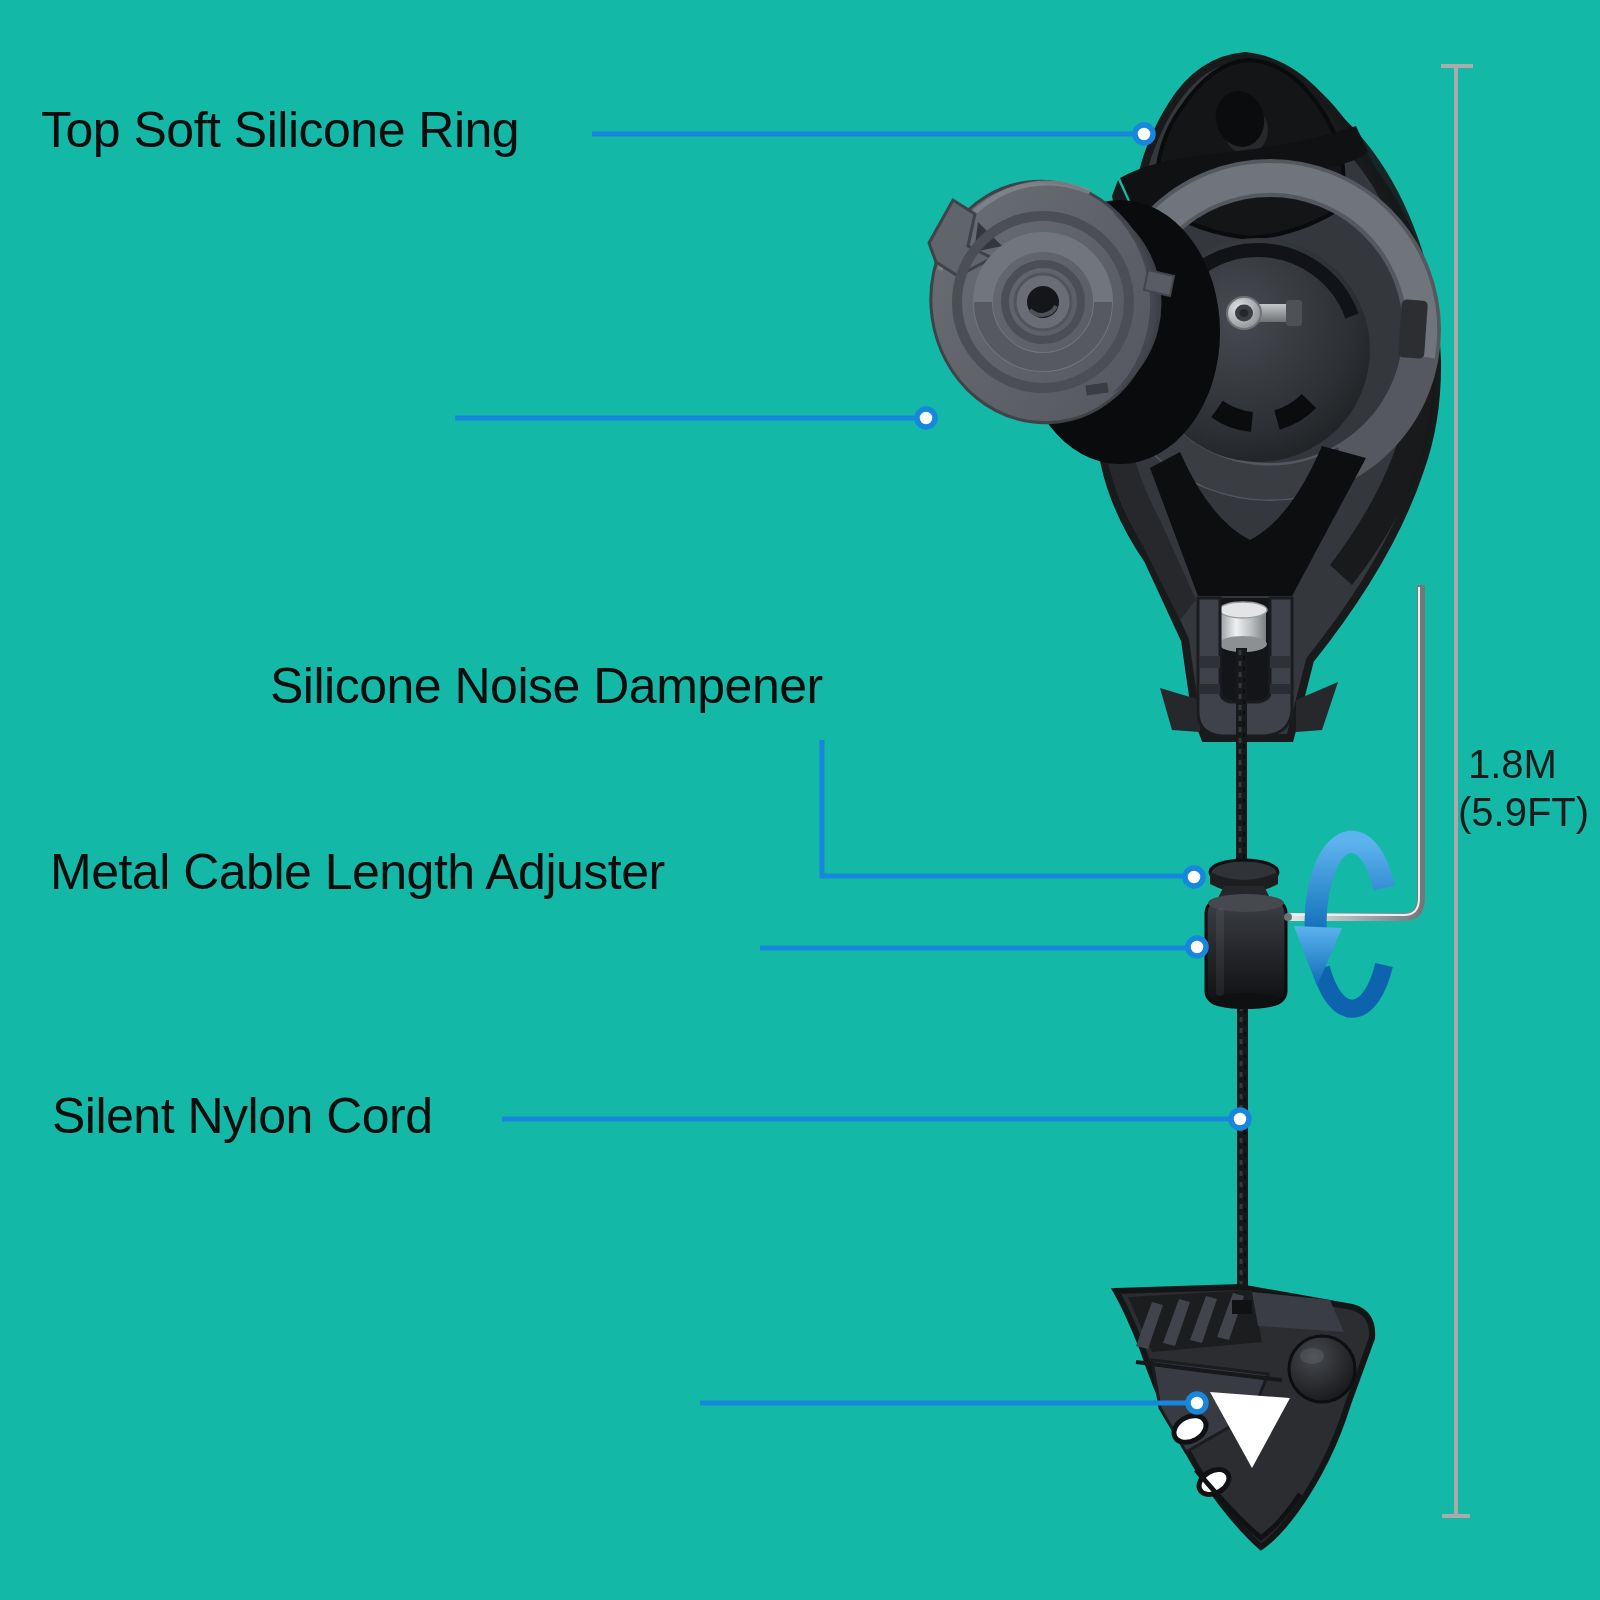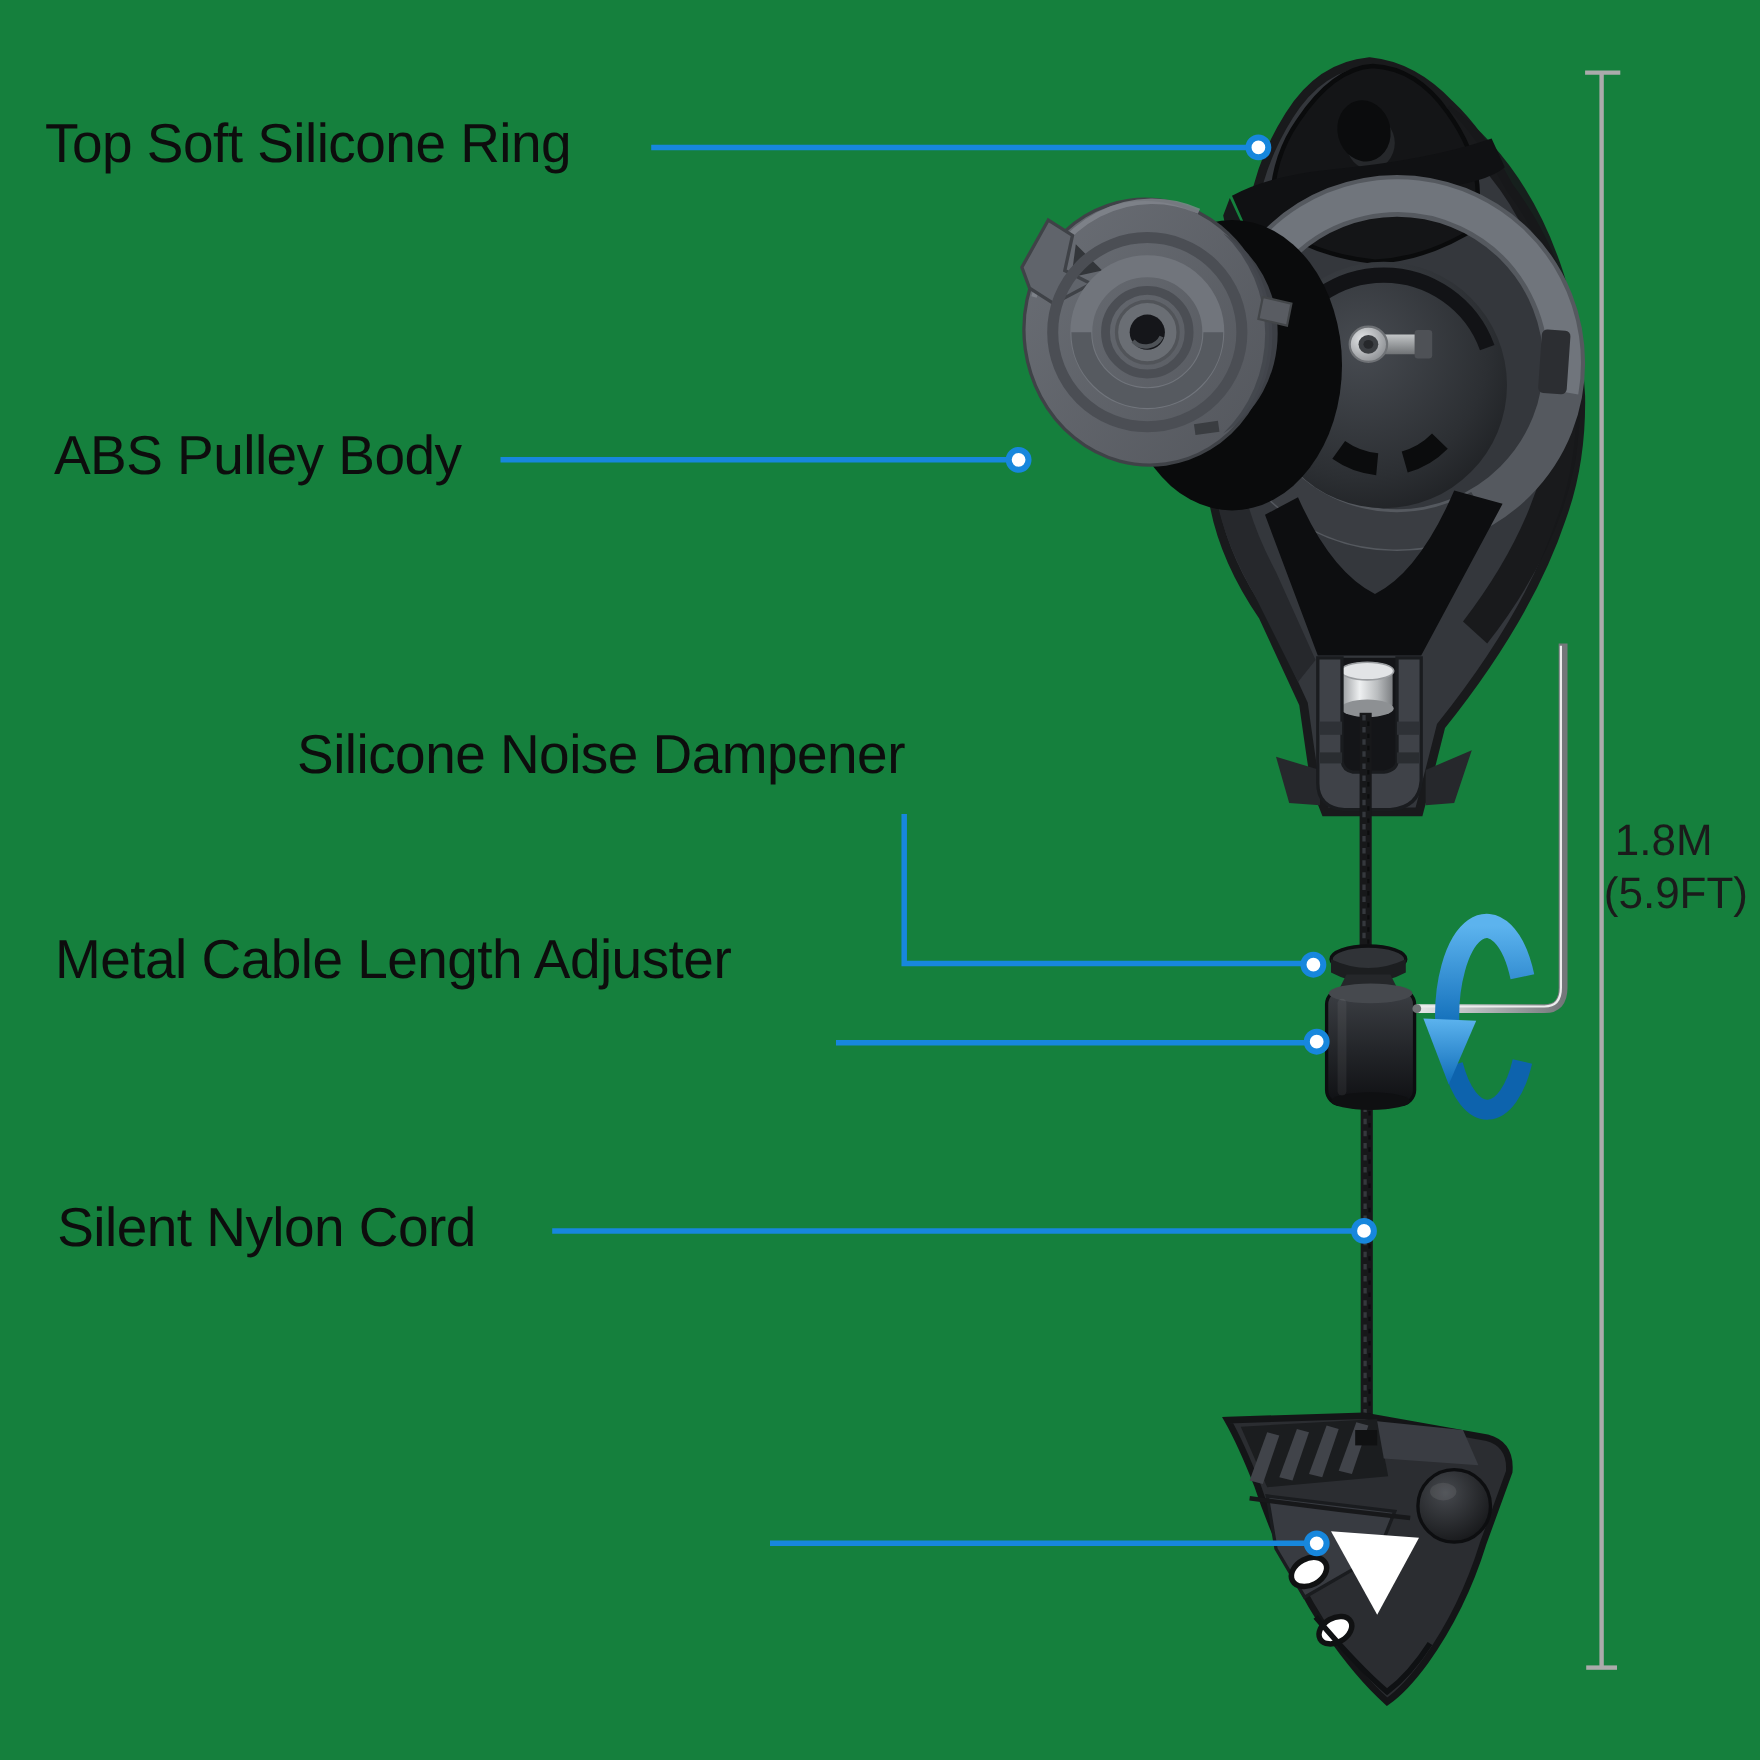--- a/index.html
+++ b/index.html
@@ -1,19 +1,19 @@
 <!DOCTYPE html>
 <html><head>
 <meta charset="utf-8">
 <style>
   html,body{margin:0;padding:0;background:#fff;}
   #canvas{
     position:relative;
     width:1600px;height:1600px;
-    background:#15803d;
+    background:#14b8a6;
     overflow:hidden;
     font-family:"Liberation Sans", sans-serif;
   }
   #art{position:absolute;left:0;top:0;}
   .lbl{
     position:absolute;
     font-size:50px;
     line-height:1.05;
     font-weight:400;
     letter-spacing:-0.5px;
@@ -253,21 +253,20 @@
     <circle cx="1144" cy="134" r="9"></circle>
     <circle cx="926" cy="418" r="9"></circle>
     <circle cx="1194" cy="877" r="9"></circle>
     <circle cx="1197" cy="947" r="9"></circle>
     <circle cx="1240" cy="1119" r="9"></circle>
     <circle cx="1197" cy="1403" r="9"></circle>
   </g>
 </svg>
 
 <div class="lbl" id="lbl-top-ring">Top Soft Silicone Ring</div>
-<div class="lbl" id="lbl-abs">ABS Pulley Body</div>
 <div class="lbl" id="lbl-damp">Silicone Noise Dampener</div>
 <div class="lbl" id="lbl-adj1">Metal Cable Length Adjuster</div>
 <div class="lbl" id="lbl-cord">Silent Nylon Cord</div>
 
 <div class="measure-text" id="txt-m">1.8M</div>
 <div class="measure-text" id="txt-ft">(5.9FT)</div>
 
 </div>
 
 </body></html>

